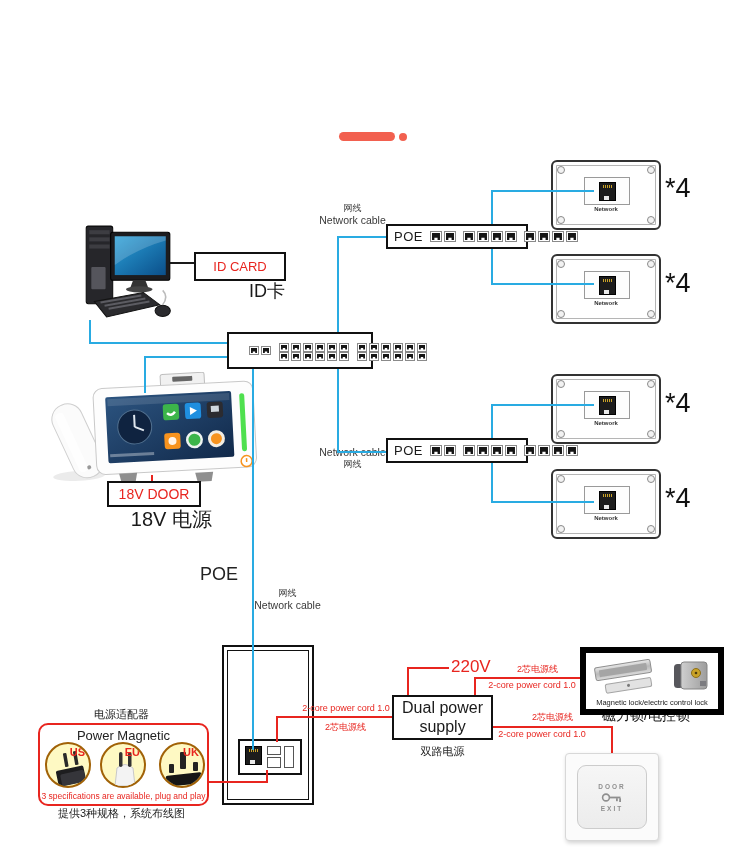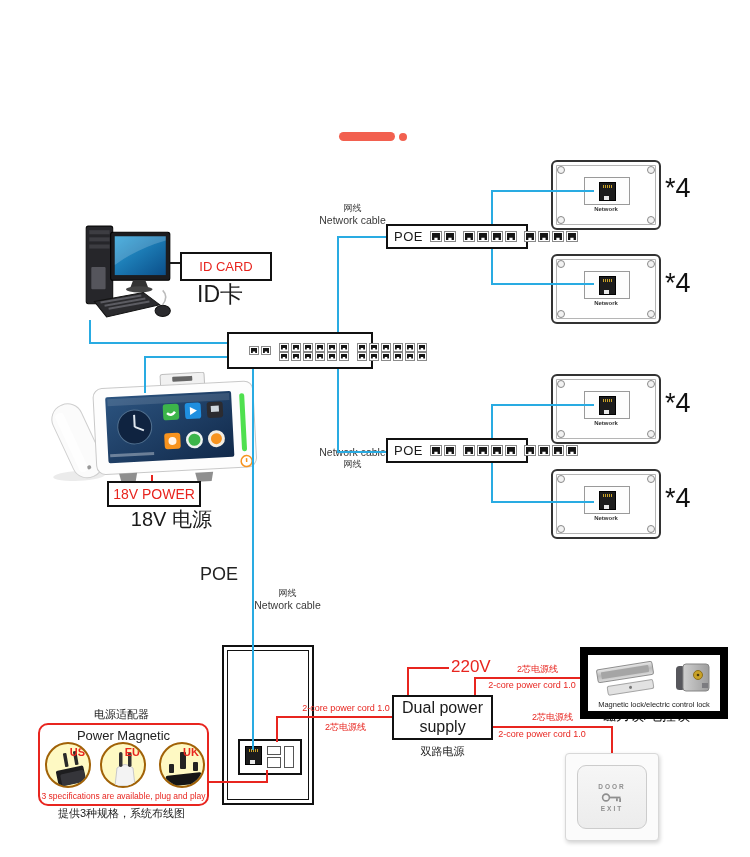--- a/index.html
+++ b/index.html
@@ -53,21 +53,21 @@
   .plug-circle{position:absolute;top:17px;width:46px;height:46px;border-radius:50%;
       border:2px solid #a16207;overflow:hidden;background:#fef9c3;box-sizing:border-box;}
   .plug-label{position:absolute;top:2px;right:4px;font-size:11px;font-weight:bold;color:#e8251f;z-index:2;}
   .exitbtn{position:absolute;left:565px;top:753px;width:92px;height:86px;background:#fbfbfb;
       border:1px solid #d8d8d8;border-radius:4px;box-shadow:1px 2px 4px rgba(0,0,0,.18);z-index:5;}
   .exitbtn-inner{position:absolute;inset:11px;border:1px solid #ccc;border-radius:9px;
       background:linear-gradient(180deg,#f6f6f6,#ececec);display:flex;flex-direction:column;
       align-items:center;justify-content:center;gap:2px;color:#8f8f8f;}
   .exitbtn-inner .t{font-size:6.5px;font-weight:bold;letter-spacing:2px;}
   .lockbox{position:absolute;left:580px;top:647px;width:132px;height:56px;background:#fff;
-      border:8px solid #000000;z-index:5;}
+      border:6px solid #000000;z-index:5;}
   .lock-caption{position:absolute;left:0;bottom:2px;width:100%;text-align:center;font-size:7.5px;color:#222;}
 </style>
 </head>
 <body>
 
 <div class="canvas">
 
   <div class="title-dash"></div>
   <div class="title-dot"></div>
 
@@ -121,24 +121,24 @@
       <path d="M38 44 Q60 28 88 20 L88 16 L38 16 Z" fill="#ffffff" opacity="0.18"></path>
       <path d="M56 59 l12 0 l3 8 l-18 0 z" fill="#333"></path>
       <ellipse cx="62" cy="68" rx="13" ry="3" fill="#444"></ellipse>
       <path d="M18 80 L66 71 L82 83 L30 95 Z" fill="#2b2b2e" stroke="#121212"></path>
       <path d="M24 81 L64 74 M28 84 L68 77 M32 87 L72 80" stroke="#5c5c62" stroke-width="2" fill="none"></path>
       <ellipse cx="85" cy="89" rx="7.5" ry="5.5" fill="#2b2b2e" stroke="#121212"></ellipse>
       <path d="M85 83 q6 -8 0 -14" stroke="#bbb" stroke-width="1.5" fill="none"></path>
     </svg>
   </div>
 
-  <div class="labelbox" style="left:180px;top:252px;width:88px;height:25px">
+  <div class="labelbox" style="left:194px;top:252px;width:88px;height:25px">
     <span class="redtext" style="font-size:13px">ID CARD</span>
   </div>
-  <div class="abs" style="left:197px;top:279px;width:88px;text-align:left;font-size:23px;z-index:2">ID卡</div>
+  <div class="abs" style="left:197px;top:279px;width:88px;text-align:right;font-size:18px;z-index:2">ID卡</div>
 
   <div class="switchbox" style="left:227px;top:332px;width:146px;height:37px;padding:0 6px;gap:8px">
     <div class="pgroup" style="margin-left:14px">
       <span class="port sm"></span>
       <span class="port sm"></span>
     </div>
     <div class="pgrid">
       <span class="port sm"></span>
         <span class="port sm"></span>
       <span class="port sm"></span>
@@ -302,21 +302,21 @@
         <rect x="196" y="26" width="5" height="58" rx="2.5" fill="#4ee04e"></rect>
         <circle cx="200" cy="94" r="5.5" fill="#fff" stroke="#f7931e" stroke-width="1.5"></circle>
         <path d="M200 91 v4" stroke="#f7931e" stroke-width="1.5"></path>
         <path d="M72 100 l18 0 l-2 9 l-14 0 z" fill="#8f8f8f"></path>
         <path d="M148 103 l18 0 l-2 9 l-14 0 z" fill="#8f8f8f"></path>
       </g>
     </svg>
   </div>
 
   <div class="labelbox" style="left:107px;top:481px;width:90px;height:22px">
-    <span class="redtext" style="font-size:14px">18V POWER</span>
+    <span class="redtext" style="font-size:14px">18V DOOR</span>
   </div>
   <div class="abs" style="left:92px;top:506px;width:120px;text-align:right;font-size:20px;z-index:2">18V 电源</div>
 
   <div class="abs" style="left:200px;top:564px;font-size:18px;color:#222;z-index:2">POE</div>
 
   <div class="cable-label" style="left:240px;top:588px;width:95px">
     <div class="zh">网线</div>
     <div class="en">Network cable</div>
   </div>
 

